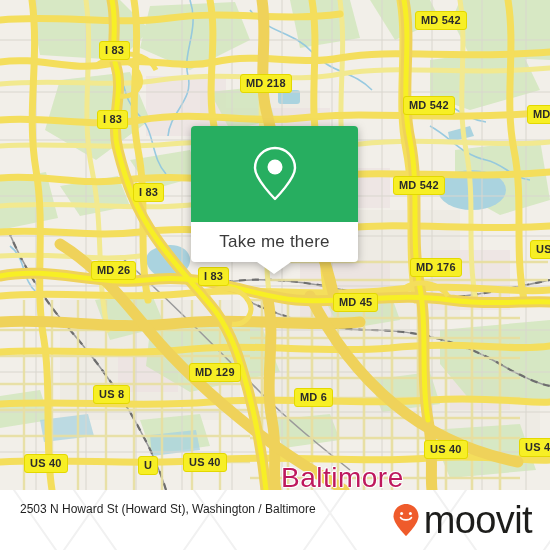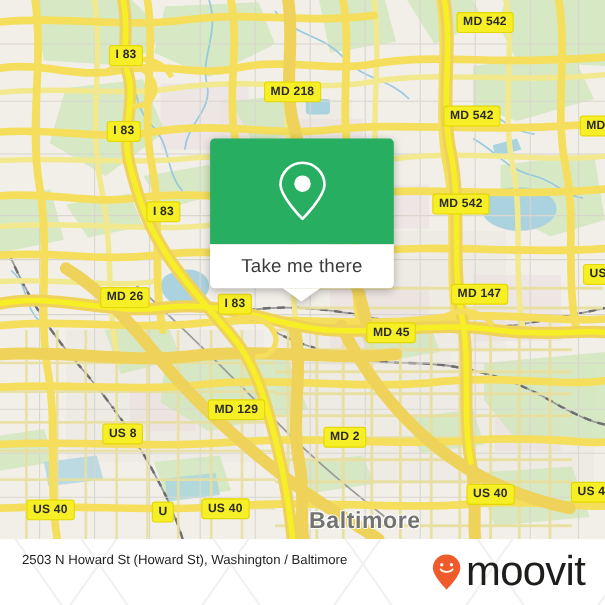--- a/index.html
+++ b/index.html
@@ -31,29 +31,28 @@
     padding:1px 5px 2px 5px;
     white-space:nowrap;
     letter-spacing:.2px;
     box-sizing:border-box;
     font-family:"Liberation Sans","DejaVu Sans",sans-serif;
   }
 
   
   .city-label{
     position:absolute;
-    color:#737373;
-    font-size:21px;
+    color:#be185d;
+    font-size:28px;
     letter-spacing:.5px;
     white-space:nowrap;
     text-shadow:
        1px 0 0 rgba(255,255,255,.85),-1px 0 0 rgba(255,255,255,.85),
        0 1px 0 rgba(255,255,255,.85),0 -1px 0 rgba(255,255,255,.85),
        1px 1px 0 rgba(255,255,255,.85),-1px -1px 0 rgba(255,255,255,.85);
-    font-weight: bold;
   }
 
   
   .attribution{
     position:absolute;left:8px;bottom:4px;
     font-size:13px;color:#2f2f2f;
     white-space:nowrap;
     text-shadow:
        1px 0 0 rgba(255,255,255,.9),-1px 0 0 rgba(255,255,255,.9),
        0 1px 0 rgba(255,255,255,.9),0 -1px 0 rgba(255,255,255,.9);
@@ -273,25 +272,25 @@
       <div class="shield" style="left:99px;top:41px;">I 83</div>
       <div class="shield" style="left:240px;top:74px;">MD 218</div>
       <div class="shield" style="left:403px;top:96px;">MD 542</div>
       <div class="shield" style="left:527px;top:105px;">MD</div>
       <div class="shield" style="left:97px;top:110px;">I 83</div>
       <div class="shield" style="left:133px;top:183px;">I 83</div>
       <div class="shield" style="left:393px;top:176px;">MD 542</div>
       <div class="shield" style="left:530px;top:240px;">US</div>
       <div class="shield" style="left:67px;top:261px;margin-left:24px;">MD 26</div>
       <div class="shield" style="left:198px;top:267px;">I 83</div>
-      <div class="shield" style="left:410px;top:258px;">MD 147</div>
+      <div class="shield" style="left:410px;top:258px;">MD 176</div>
       <div class="shield" style="left:314px;top:293px;margin-left:19px;">MD 45</div>
       <div class="shield" style="left:93px;top:385px;">US 8</div>
       <div class="shield" style="left:189px;top:363px;">MD 129</div>
-      <div class="shield" style="left:294px;top:388px;">MD 2</div>
+      <div class="shield" style="left:294px;top:388px;">MD 6</div>
       <div class="shield" style="left:24px;top:454px;">US 40</div>
       <div class="shield" style="left:138px;top:456px;">U</div>
       <div class="shield" style="left:183px;top:453px;">US 40</div>
       <div class="shield" style="left:424px;top:440px;">US 40</div>
       <div class="shield" style="left:519px;top:438px;">US 40</div>
     </div>
 
     <div class="city-label" style="left:281px;top:462px;">Baltimore</div>
 
 

